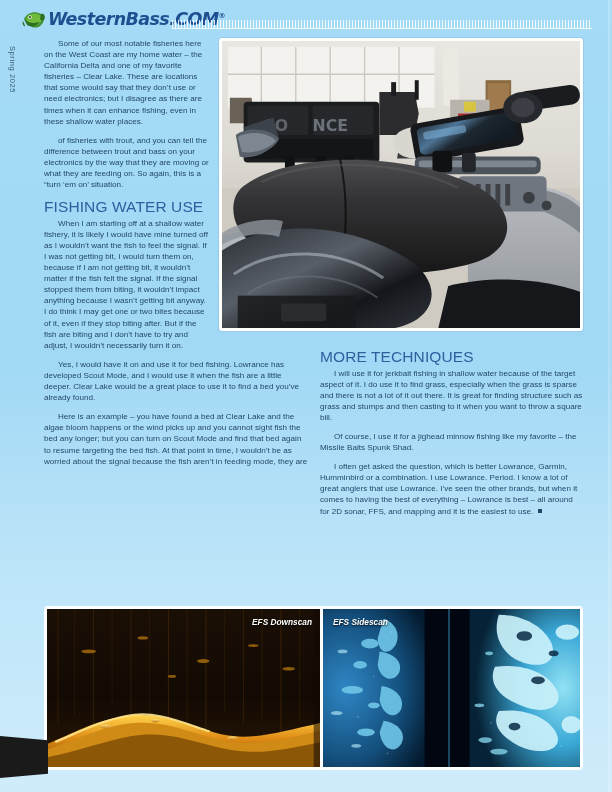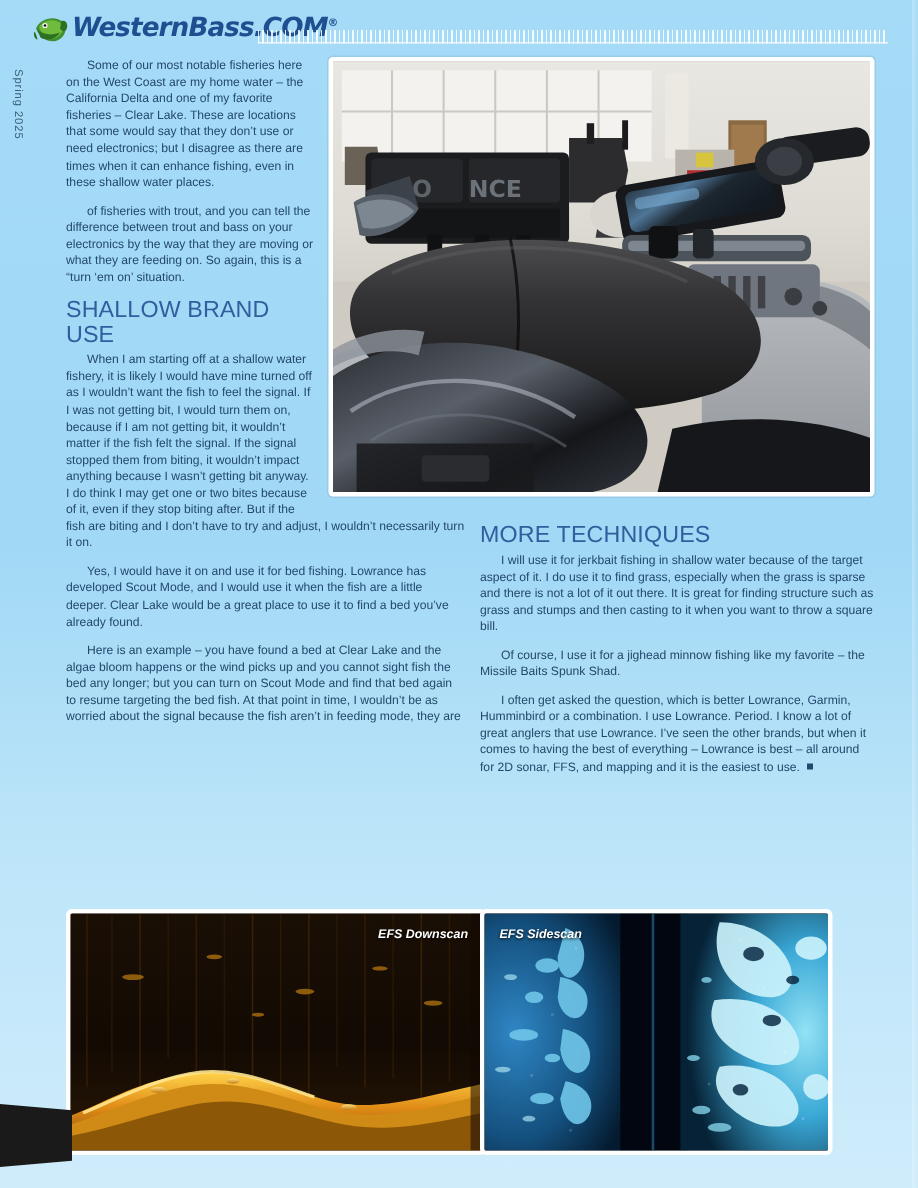--- a/index.html
+++ b/index.html
@@ -136,21 +136,21 @@
   
   .sonar {
     position: absolute;
     bottom: 22px;
     height: 164px;
     border: 3px solid #ffffff;
     border-radius: 4px;
     overflow: hidden;
   }
   .sonar-left  { left: 44px;  width: 280px; background: #120a04; }
-  .sonar-right { left: 320px; width: 235px; background: #020c18; }
+  .sonar-right { left: 320px; width: 263px; background: #020c18; }
   .sonar svg { display: block; width: 100%; height: 100%; }
 
   .sonar-caption {
     position: absolute;
     top: 8px;
     color: #ffffff;
     font-size: 8.3px;
     font-weight: 700;
     font-style: italic;
     font-family: "Liberation Sans", sans-serif;
@@ -323,21 +323,21 @@
       <rect x="60" y="268" width="46" height="18" rx="3" fill="#2a2c30"></rect>
 
       <path d="M230 250 C280 238, 330 244, 364 256 L364 293 L220 293 Z" fill="#15171a"></path>
     </svg>
   </div>
 
   <div class="col-left body-text" style="position:absolute;left:44px;top:38px;width:266px;height:580px;">
     <div class="wrapbox"></div>
     <p>Some of our most notable fisheries here on the West Coast are my home water – the California Delta and one of my favorite fisheries – Clear Lake. These are locations that some would say that they don’t use or need electronics; but I disagree as there are times when it can enhance fishing, even in these shallow water places.</p>
     <p>of fisheries with trout, and you can tell the difference between trout and bass on your electronics by the way that they are moving or what they are feeding on. So again, this is a “turn ‘em on’ situation.</p>
-    <h2 class="section">SHALLOW BRAND USE</h2>
+    <h2 class="section">FISHING WATER USE</h2>
     <p>When I am starting off at a shallow water fishery, it is likely I would have mine turned off as I wouldn’t want the fish to feel the signal. If I was not getting bit, I would turn them on, because if I am not getting bit, it wouldn’t matter if the fish felt the signal. If the signal stopped them from biting, it wouldn’t impact anything because I wasn’t getting bit anyway. I do think I may get one or two bites because of it, even if they stop biting after. But if the fish are biting and I don’t have to try and adjust, I wouldn’t necessarily turn it on.</p>
     <p>Yes, I would have it on and use it for bed fishing. Lowrance has developed Scout Mode, and I would use it when the fish are a little deeper. Clear Lake would be a great place to use it to find a bed you’ve already found.</p>
     <p>Here is an example – you have found a bed at Clear Lake and the algae bloom happens or the wind picks up and you cannot sight fish the bed any longer; but you can turn on Scout Mode and find that bed again to resume targeting the bed fish. At that point in time, I wouldn’t be as worried about the signal because the fish aren’t in feeding mode, they are</p>
   </div>
 
   <div class="col-right body-text" style="position:absolute;left:320px;top:340px;width:264px;">
     <h2 class="section">MORE TECHNIQUES</h2>
     <p>I will use it for jerkbait fishing in shallow water because of the target aspect of it. I do use it to find grass, especially when the grass is sparse and there is not a lot of it out there. It is great for finding structure such as grass and stumps and then casting to it when you want to throw a square bill.</p>
     <p>Of course, I use it for a jighead minnow fishing like my favorite – the Missile Baits Spunk Shad.</p>
     <p><span>I often get asked the question, which is better Lowrance, Garmin, Humminbird or a combination. I use Lowrance. Period. I know a lot of great anglers that use Lowrance. I’ve seen the other brands, but when it comes to having the best of everything – Lowrance is best – all around for 2D sonar, FFS, and mapping and it is the easiest to use.</span><span class="endmark"></span></p>

